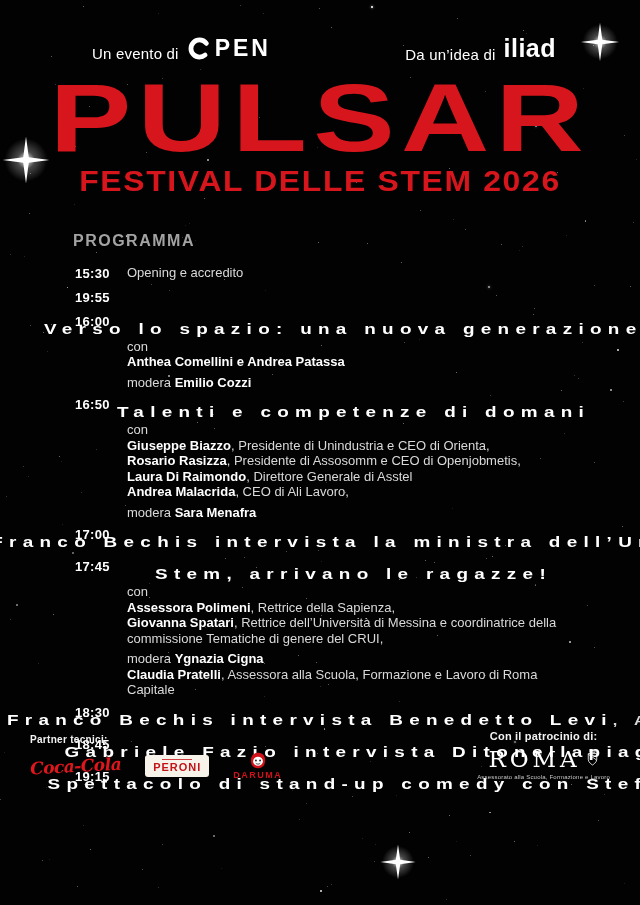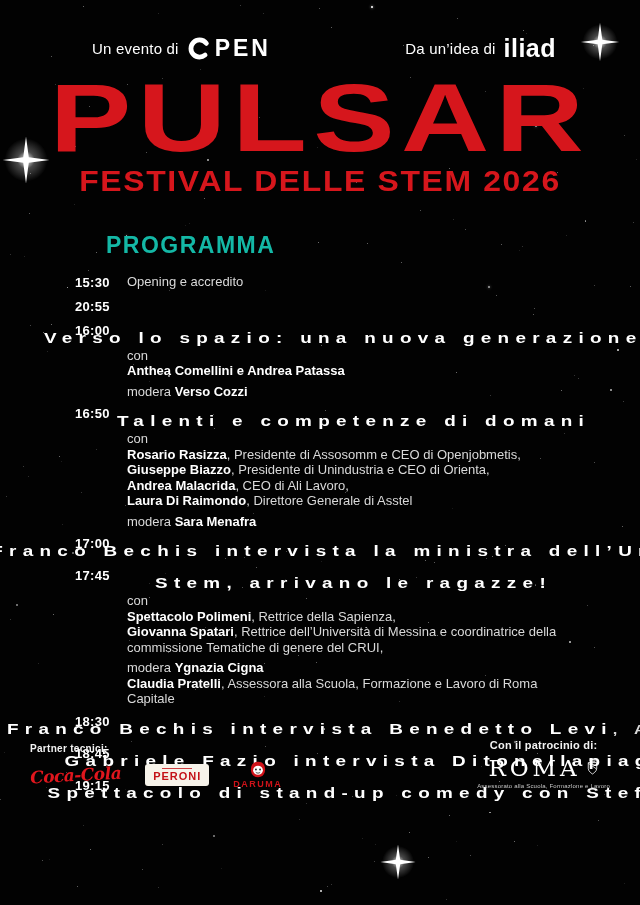--- a/index.html
+++ b/index.html
@@ -18,38 +18,38 @@
   .starfield{position:absolute;inset:0;z-index:0;}
   .starfield i{position:absolute;display:block;background:#fff;border-radius:50%;}
   .sparkle{position:absolute;z-index:1;filter:blur(0.5px);}
   #sparkle-top-right{left:577px;top:19px;width:46px;height:46px;}
   #sparkle-left{left:0px;top:134px;width:52px;height:52px;}
   #sparkle-bottom{left:376px;top:840px;width:44px;height:44px;}
 
   .content{position:relative;z-index:2;}
 
   .topline{display:flex;justify-content:space-between;align-items:center;padding:34px 84px 0 92px;}
-  .brand-group{display:flex;align-items:center;gap:8px;}
+  .brand-group{display:flex;align-items:flex-end;gap:8px;}
   .brand-label{font-size:15px;color:#fff;letter-spacing:0.2px;}
   .brand-open{display:flex;align-items:center;gap:3px;font-weight:700;font-size:23px;letter-spacing:3px;color:#fff;}
   .brand-open svg{display:block;}
   .brand-iliad{font-weight:700;font-size:25px;letter-spacing:0.5px;color:#fff;}
 
   .title{
     text-align:center;color:var(--red);font-weight:700;
     font-size:97px;line-height:1.0;margin-top:6px;letter-spacing:5px;
     transform:scaleX(1.26);transform-origin:center;white-space:nowrap;
   }
   .subtitle{
     text-align:center;color:var(--red);font-weight:700;
     font-size:29px;letter-spacing:1.5px;margin-top:0px;line-height:1.1;
     transform:scaleX(1.1);transform-origin:center;white-space:nowrap;
   }
 
-  .programma{margin:34px 0 0 106px;font-size:23px;font-weight:700;letter-spacing:1.5px;color:#14b8a6;}
+  .programma{margin:34px 0 0 73px;font-size:16px;font-weight:700;letter-spacing:1.5px;color:#a3a3a3;}
 
   .schedule{margin:15px 60px 0 75px;}
   .item{display:flex;margin-bottom:6px;}
   .time{width:52px;flex:none;font-weight:700;font-size:13px;line-height:18px;letter-spacing:0.3px;color:#fff;}
   .lines{flex:1;}
   .line{font-size:13px;line-height:15.5px;color:#d9d9d9;}
   .line .b{font-weight:700;color:#fff;}
   .line.title{line-height:19px;}
   .line.title .b{font-size:15px;}
   .line.title .r{font-size:13px;}
@@ -354,55 +354,55 @@
   <div class="programma">PROGRAMMA</div>
 
   <div class="schedule">
       <div class="item">
         <div class="time">15:30</div>
         <div class="lines">
           <div class="line body"><span class="r">Opening e accredito</span></div>
         </div>
       </div>
       <div class="item">
-        <div class="time">20:55</div>
+        <div class="time">19:55</div>
       </div>
       <div class="item">
         <div class="time">16:00</div>
         <div class="lines">
           <div class="line title"><span class="b">Verso lo spazio: una nuova generazione di astronauti</span></div>
           <div class="line body"><span class="r">con</span></div>
           <div class="line body"><span class="b">Anthea Comellini e Andrea Patassa</span></div>
-          <div class="line moderator"><span class="r">modera </span><span class="b">Verso Cozzi</span></div>
+          <div class="line moderator"><span class="r">modera </span><span class="b">Emilio Cozzi</span></div>
         </div>
       </div>
       <div class="item">
         <div class="time">16:50</div>
         <div class="lines">
           <div class="line title"><span class="b">Talenti e competenze di domani</span></div>
           <div class="line body"><span class="r">con</span></div>
+          <div class="line body"><span class="b">Giuseppe Biazzo</span><span class="r">, Presidente di Unindustria e CEO di Orienta,</span></div>
           <div class="line body"><span class="b">Rosario Rasizza</span><span class="r">, Presidente di Assosomm e CEO di Openjobmetis,</span></div>
-          <div class="line body"><span class="b">Giuseppe Biazzo</span><span class="r">, Presidente di Unindustria e CEO di Orienta,</span></div>
+          <div class="line body"><span class="b">Laura Di Raimondo</span><span class="r">, Direttore Generale di Asstel</span></div>
           <div class="line body"><span class="b">Andrea Malacrida</span><span class="r">, CEO di Ali Lavoro,</span></div>
-          <div class="line body"><span class="b">Laura Di Raimondo</span><span class="r">, Direttore Generale di Asstel</span></div>
           <div class="line moderator"><span class="r">modera </span><span class="b">Sara Menafra</span></div>
         </div>
       </div>
       <div class="item">
         <div class="time">17:00</div>
         <div class="lines">
           <div class="line title"><span class="b">Franco Bechis intervista la ministra dell’Università e della Ricerca Anna Maria Bernini</span></div>
         </div>
       </div>
       <div class="item">
         <div class="time">17:45</div>
         <div class="lines">
           <div class="line title"><span class="b">Stem, arrivano le ragazze!</span></div>
           <div class="line body"><span class="r">con</span></div>
-          <div class="line body"><span class="b">Spettacolo Polimeni</span><span class="r">, Rettrice della Sapienza,</span></div>
+          <div class="line body"><span class="b">Assessora Polimeni</span><span class="r">, Rettrice della Sapienza,</span></div>
           <div class="line body"><span class="b">Giovanna Spatari</span><span class="r">, Rettrice dell’Università di Messina e coordinatrice della commissione Tematiche di genere del CRUI,</span></div>
           <div class="line moderator"><span class="r">modera </span><span class="b">Ygnazia Cigna</span></div>
           <div class="line body"><span class="b">Claudia Pratelli</span><span class="r">, Assessora alla Scuola, Formazione e Lavoro di Roma Capitale</span></div>
         </div>
       </div>
       <div class="item">
         <div class="time">18:30</div>
         <div class="lines">
           <div class="line title"><span class="b">Franco Bechis intervista Benedetto Levi</span><span class="r">, Amministratore delegato di iliad Italia</span></div>
         </div>

